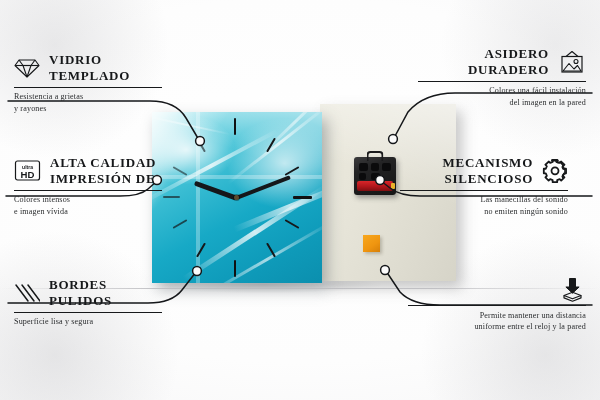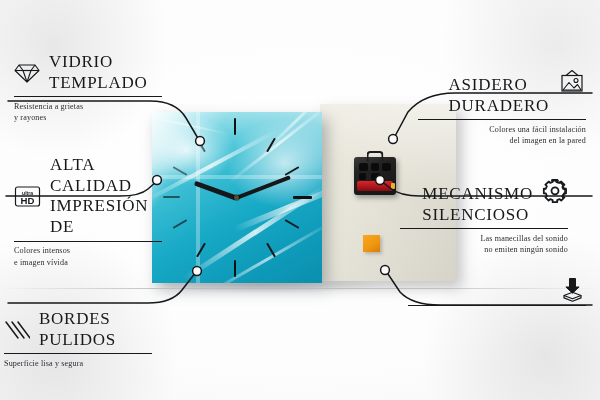--- a/index.html
+++ b/index.html
@@ -23,25 +23,25 @@
     background:radial-gradient(circle at 50% 50%, rgba(202,202,205,.34) 0%, rgba(202,202,205,0) 70%);}
   .vig.br{right:-70px;bottom:-80px;width:250px;height:250px;
     background:radial-gradient(circle at 50% 50%, rgba(198,198,201,.40) 0%, rgba(198,198,201,0) 70%);}
 
   
   .feature{position:absolute;}
   .feat-head{display:flex;align-items:center;gap:9px;}
   .feat-head.right{justify-content:flex-end;}
   .feat-title{
     font-family:"Liberation Serif",serif;
-    font-weight:400;font-size:17px;letter-spacing:.75px;
+    font-weight:700;font-size:13px;letter-spacing:.75px;
     color:#16181a;line-height:1.22;text-transform:uppercase;
   }
   .feat-title.left-al{text-align:left;}
-  .feat-title.right-al{text-align:left;margin-top:29px;}
+  .feat-title.right-al{text-align:right;}
   .rule{height:1px;background:#17191b;margin-top:3px;}
   .feat-desc{
     font-family:"Liberation Serif",serif;
     font-size:8.1px;color:#2a2c2e;line-height:1.42;margin-top:3.5px;
     letter-spacing:.15px;
   }
   .feat-desc.right-al{text-align:right;}
   .icon{flex:0 0 auto;display:block;}
 
   
@@ -230,21 +230,21 @@
         <div>IMPRESIÓN DE</div>
       </div>
     </div>
     <div class="rule"></div>
     <div class="feat-desc">
       <div>Colores intensos</div>
       <div>e imagen vívida</div>
     </div>
   </div>
 
-  <div class="feature" style="left:4px;top:277px;width:148px;margin-top:32px;">
+  <div class="feature" style="left:14px;top:277px;width:148px;">
     <div class="feat-head">
       <svg class="icon" width="26" height="22" viewBox="0 0 26 22">
         <g stroke="#16181a" stroke-width="1.5" stroke-linecap="round" fill="none">
           <path d="M2,3 L14,19"></path>
             <path d="M8,3 L20,19"></path>
             <path d="M14,3 L26,19"></path>
         </g>
       </svg>
       <div class="feat-title left-al">
         <div>BORDES</div>
@@ -303,15 +303,19 @@
 
   <div class="feature" style="right:14px;top:277px;width:178px;">
     <div class="feat-head right">
       <svg class="icon" width="27" height="25" viewBox="0 0 27 25">
         <path d="M10.5,1.5 h6 v8.5 h3.6 l-6.6,6.2 -6.6,-6.2 h3.6 z" fill="#16181a" stroke="#16181a" stroke-width="1" stroke-linejoin="round"></path>
         <path d="M5,18.5 L13.5,15.2 L22,18.5 L13.5,21.8 Z" fill="none" stroke="#16181a" stroke-width="1.2" stroke-linejoin="round"></path>
         <path d="M5,18.5 v2.4 L13.5,24.2 L22,20.9 v-2.4" fill="none" stroke="#16181a" stroke-width="1.2" stroke-linejoin="round"></path>
       </svg>
     </div>
     <div class="rule"></div>
+    <div class="feat-desc right-al">
+      <div>Permite mantener una distancia</div>
+      <div>uniforme entre el reloj y la pared</div>
+    </div>
   </div>
 
 </div>
 
 </body></html>

